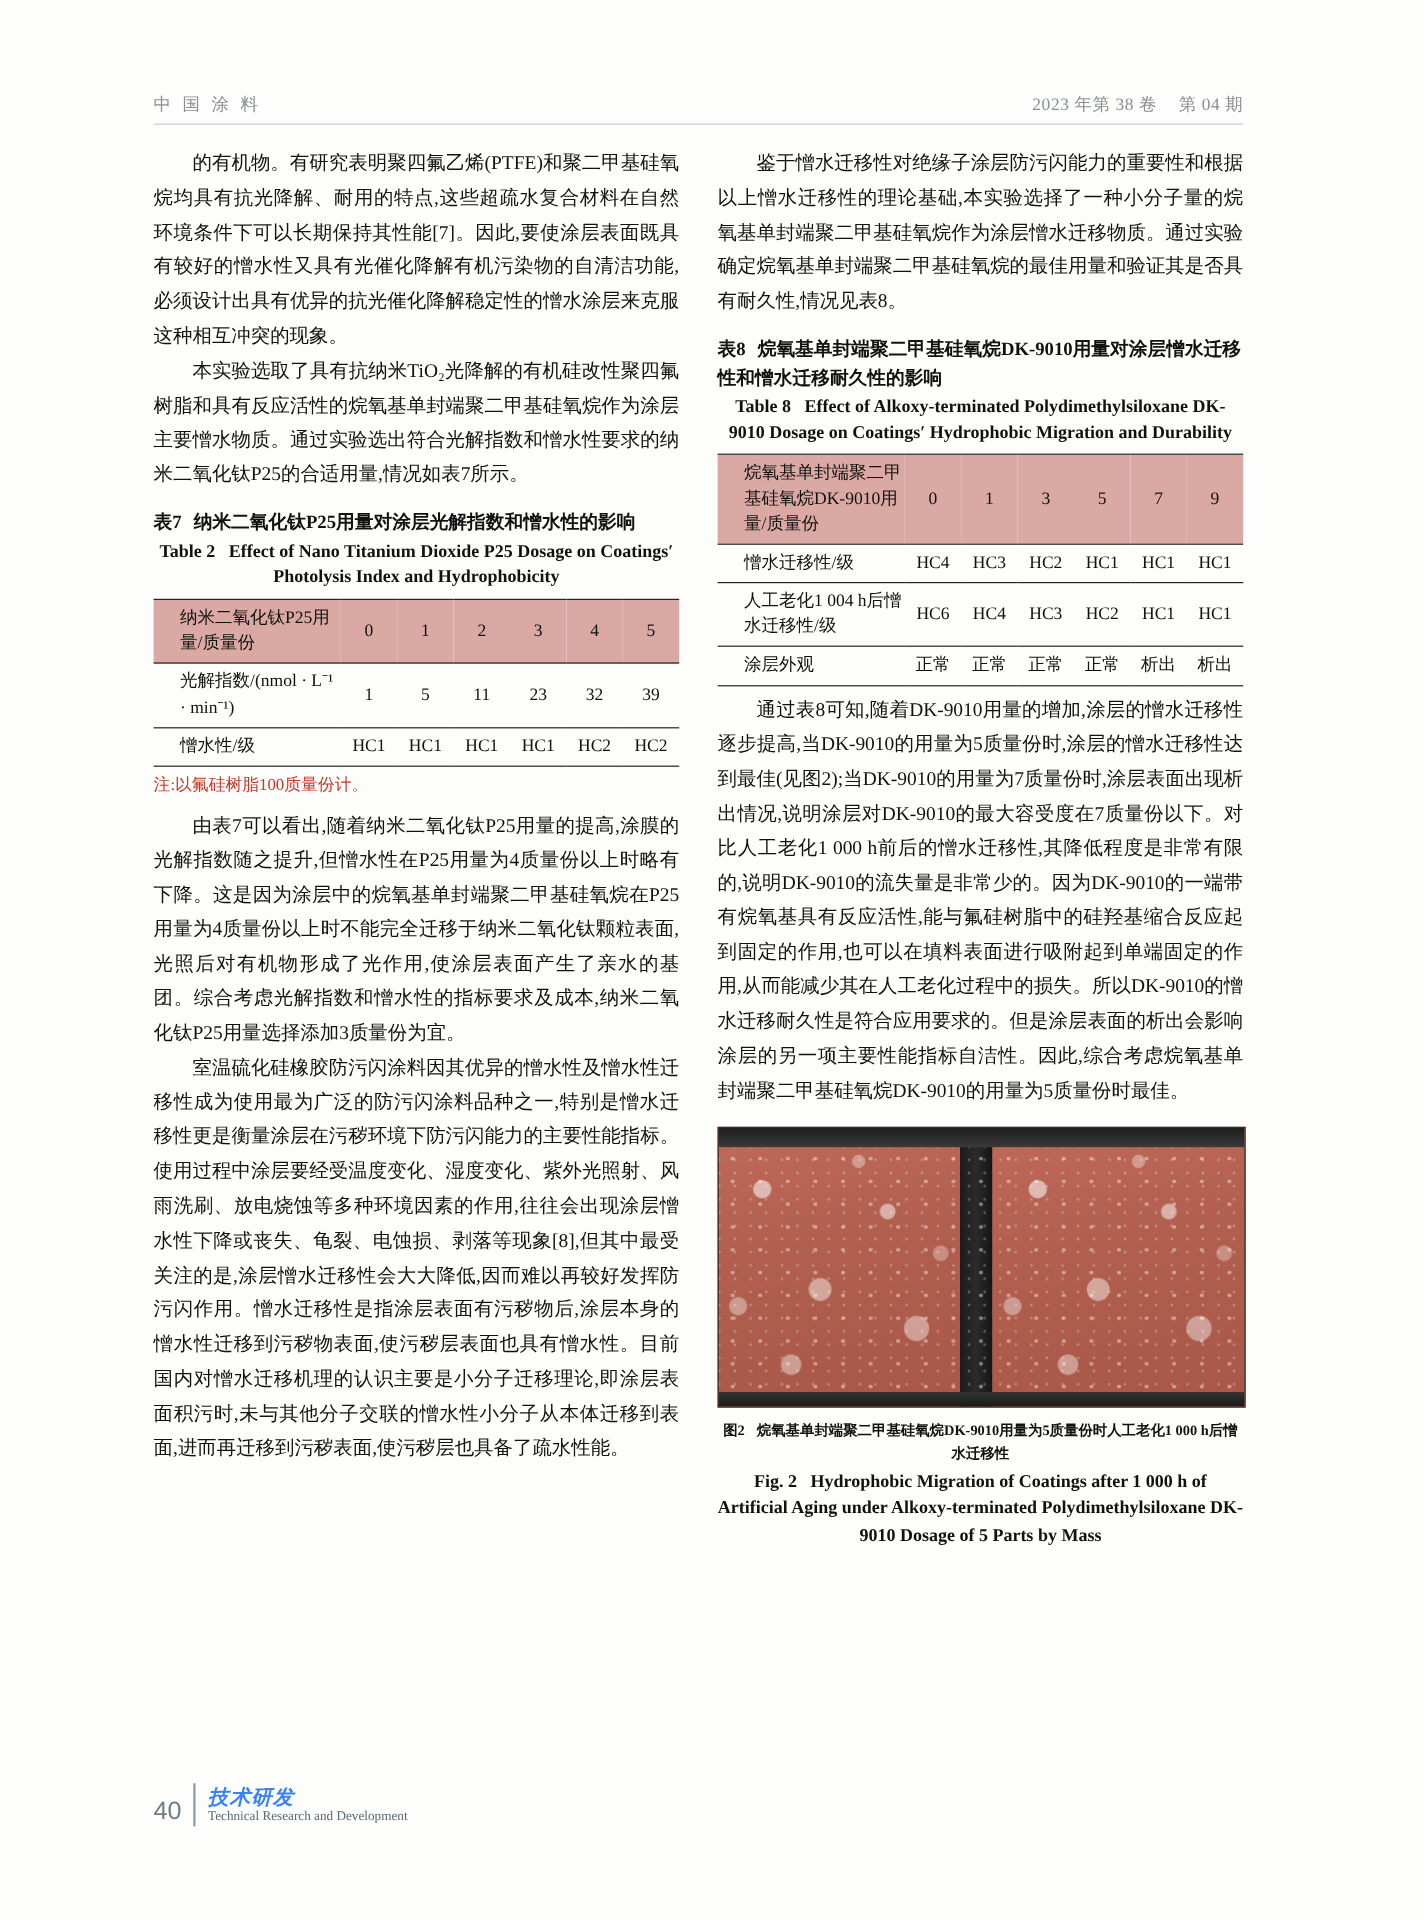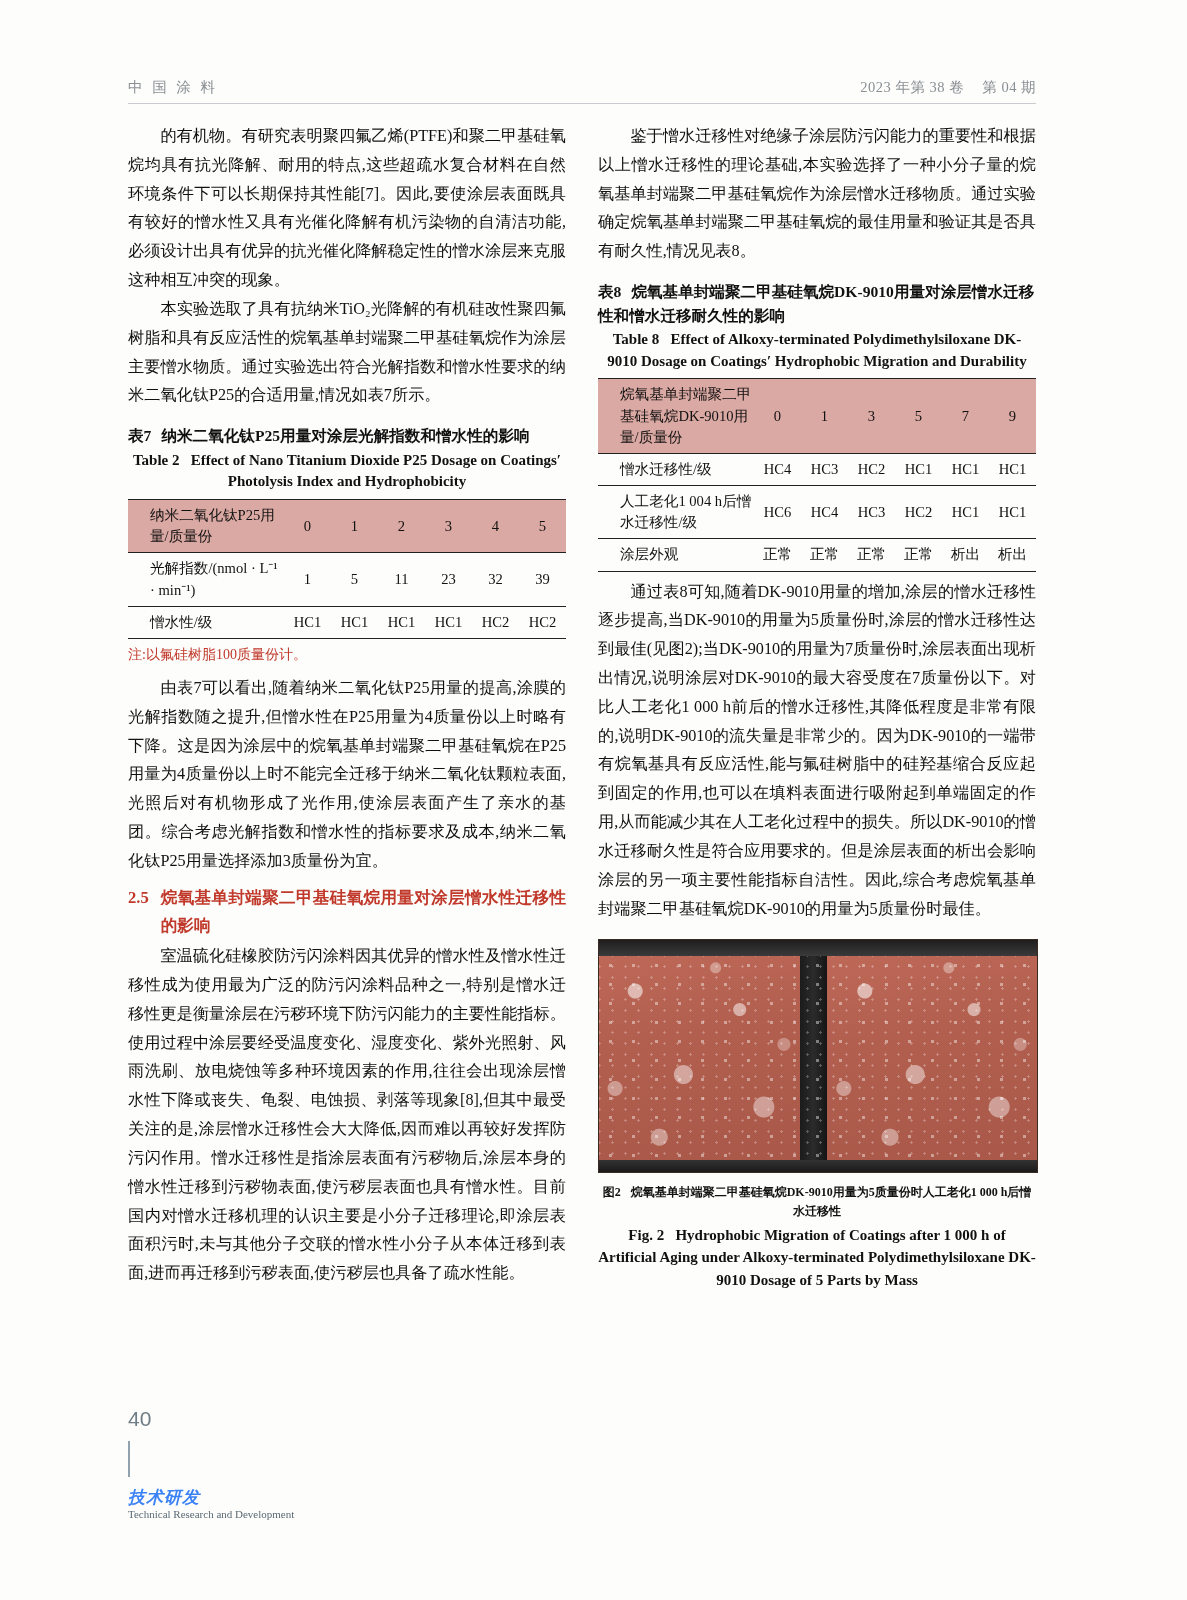--- a/index.html
+++ b/index.html
@@ -186,23 +186,22 @@
     text-align: center;
     line-height: 1.5;
     margin-top: 3px;
   }
   
   .footer {
     position: absolute;
     left: 128px;
     bottom: 78px;
     display: flex;
-    align-items: flex-start;
+    align-items: flex-end;
     gap: 10px;
-    flex-direction: column;
   }
   .footer .pg {
     font-size: 21px;
     color: #6f7d86;
     font-family: "Liberation Sans", sans-serif;
   }
   .footer .bar {
     width: 2px;
     height: 36px;
     background: #8fa2ad;
@@ -275,24 +274,20 @@
             <td>HC2</td>
             <td>HC2</td>
           </tr>
         </tbody>
       </table>
       <div class="tbl-note">注:以氟硅树脂100质量份计。</div>
     </div>
 
     <p>由表7可以看出,随着纳米二氧化钛P25用量的提高,涂膜的光解指数随之提升,但憎水性在P25用量为4质量份以上时略有下降。这是因为涂层中的烷氧基单封端聚二甲基硅氧烷在P25用量为4质量份以上时不能完全迁移于纳米二氧化钛颗粒表面,光照后对有机物形成了光作用,使涂层表面产生了亲水的基团。综合考虑光解指数和憎水性的指标要求及成本,纳米二氧化钛P25用量选择添加3质量份为宜。</p>
 
-    <div class="sec-head">
-      <span>2.5</span>
-      <span class="body">烷氧基单封端聚二甲基硅氧烷用量对涂层憎水性迁移性的影响</span>
-    </div>
 
     <p>室温硫化硅橡胶防污闪涂料因其优异的憎水性及憎水性迁移性成为使用最为广泛的防污闪涂料品种之一,特别是憎水迁移性更是衡量涂层在污秽环境下防污闪能力的主要性能指标。使用过程中涂层要经受温度变化、湿度变化、紫外光照射、风雨洗刷、放电烧蚀等多种环境因素的作用,往往会出现涂层憎水性下降或丧失、龟裂、电蚀损、剥落等现象[8],但其中最受关注的是,涂层憎水迁移性会大大降低,因而难以再较好发挥防污闪作用。憎水迁移性是指涂层表面有污秽物后,涂层本身的憎水性迁移到污秽物表面,使污秽层表面也具有憎水性。目前国内对憎水迁移机理的认识主要是小分子迁移理论,即涂层表面积污时,未与其他分子交联的憎水性小分子从本体迁移到表面,进而再迁移到污秽表面,使污秽层也具备了疏水性能。</p>
   </div>
 
   <div class="col col-right">
 
     <p>鉴于憎水迁移性对绝缘子涂层防污闪能力的重要性和根据以上憎水迁移性的理论基础,本实验选择了一种小分子量的烷氧基单封端聚二甲基硅氧烷作为涂层憎水迁移物质。通过实验确定烷氧基单封端聚二甲基硅氧烷的最佳用量和验证其是否具有耐久性,情况见表8。</p>
 
     <div class="tbl-block">
       <div class="tbl-title-cn">

